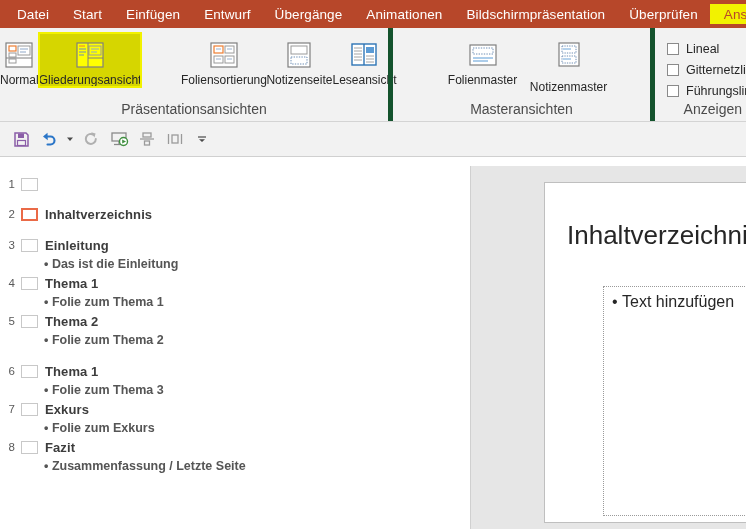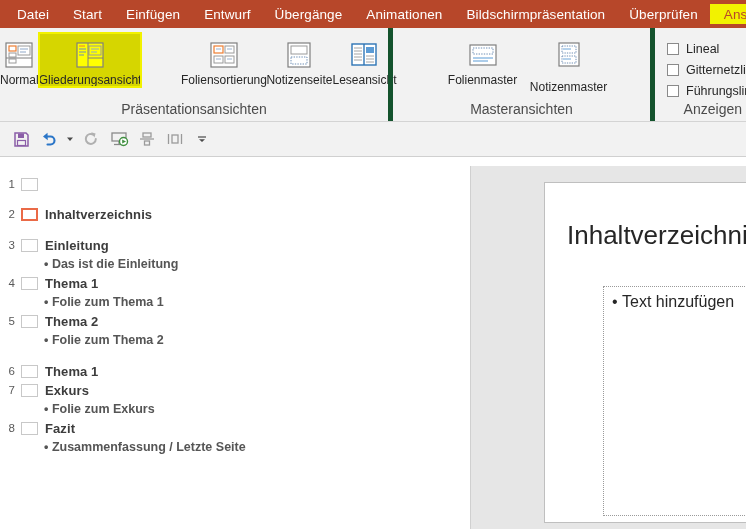--- a/index.html
+++ b/index.html
@@ -467,20 +467,21 @@
       <span class="ol-title">Thema 2</span>
     </div>
     <div class="ol-bullet"><span>•</span>&nbsp;<span>Folie zum Thema 2</span></div>
     <div class="ol-gap"></div>
 
     <div class="ol-slide">
       <span class="ol-num">6</span>
       <span class="ol-icon"></span>
       <span class="ol-title">Thema 1</span>
     </div>
+    <div class="ol-bullet"><span>•</span>&nbsp;<span>Folie zum Thema 3</span></div>
 
     <div class="ol-slide">
       <span class="ol-num">7</span>
       <span class="ol-icon"></span>
       <span class="ol-title">Exkurs</span>
     </div>
     <div class="ol-bullet"><span>•</span>&nbsp;<span>Folie zum Exkurs</span></div>
 
     <div class="ol-slide">
       <span class="ol-num">8</span>

